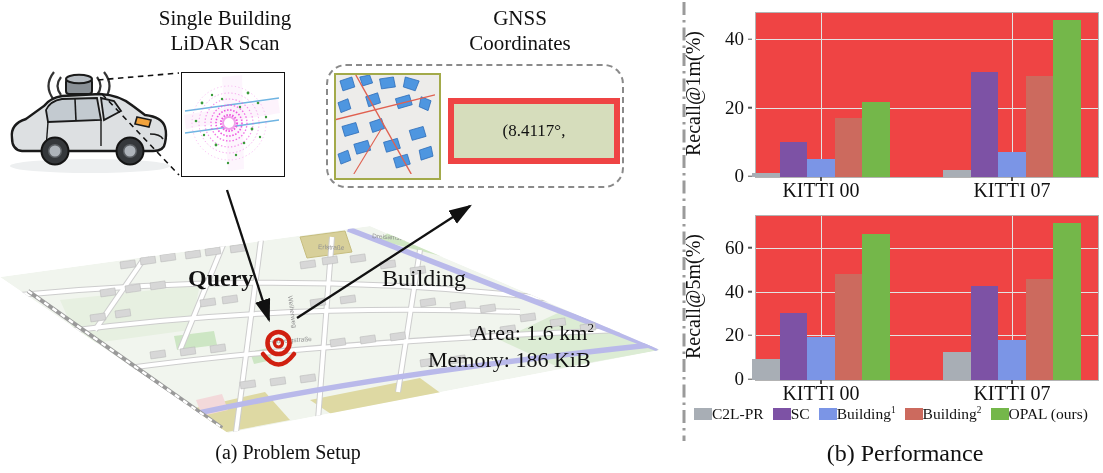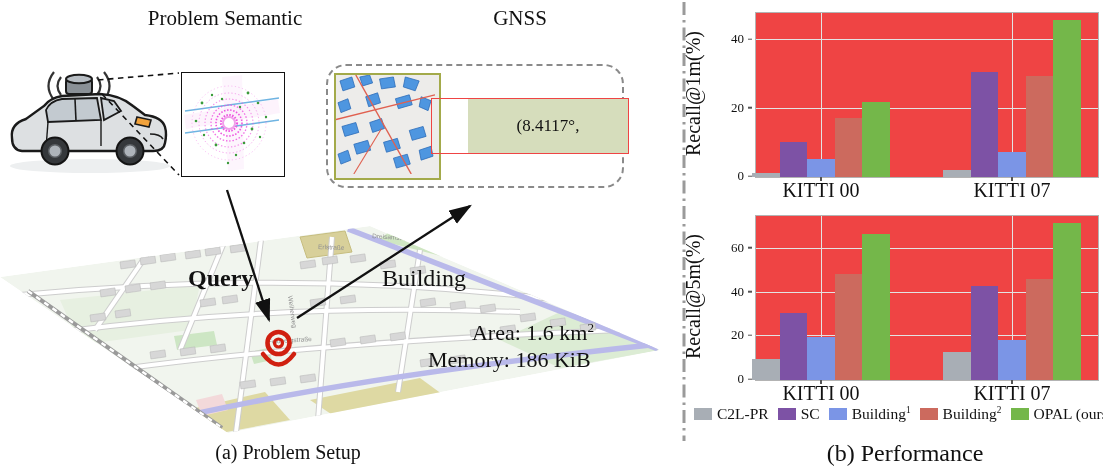--- a/index.html
+++ b/index.html
@@ -9,21 +9,21 @@
   }
   .abs{position:absolute;}
   .ctr{text-align:center;}
   
   #lidar-title{left:130px;top:6px;width:190px;font-size:21px;line-height:1.18;}
   #gnss-title{left:430px;top:6px;width:180px;font-size:21px;line-height:1.18;}
   #car-wrap{left:2px;top:58px;width:175px;height:122px;}
   #scan-box{left:181px;top:72px;width:102px;height:103px;border:1.6px solid #111;background:#fff;}
   #gnss-box{left:326px;top:64px;width:294px;height:120px;border:2.5px dashed #8a8a8a;border-radius:20px;}
   #minimap{left:334px;top:73px;width:103px;height:103px;border:2px solid #a3aa4a;background:#edecea;}
-  #coord-cells{left:431px;top:98px;width:160px;height:54px;display:flex;border:1px solid #ef4444;padding-left:36px;}
+  #coord-cells{left:448px;top:98px;width:160px;height:54px;display:flex;border:6px solid #ef4444;}
   .coord-cell{flex:1;display:flex;align-items:center;justify-content:center;font-size:17px;}
   #coord-cell-lon{background:#d6ddbc;}
   #coord-cell-lat{background:#e8edda;}
   #query-label{left:188px;top:265px;font-size:24px;font-weight:bold;}
   #retrieve-label{left:382px;top:265px;font-size:24px;}
   #area-label{left:448px;top:320px;width:170px;font-size:22px;text-align:center;}
   #memory-label{left:428px;top:347px;width:190px;font-size:22px;text-align:left;}
   #caption-a{left:108px;top:441px;width:360px;font-size:20px;}
   #caption-b{left:795px;top:440px;width:220px;font-size:24px;}
   sup{font-size:60%;}
@@ -32,40 +32,42 @@
   #chart1{left:755px;top:12px;width:342px;height:164px;}
   #chart2{left:755px;top:215px;width:342px;height:164px;}
   .gridline{position:absolute;left:0;right:0;height:1px;background:#e3e3e3;}
   .vgridline{position:absolute;top:0;bottom:0;width:1px;background:#e3e3e3;}
   .bar{position:absolute;bottom:0;}
   .xtick-label{position:absolute;top:calc(100% + 2px);width:120px;margin-left:-60px;text-align:center;font-size:20px;}
   .xtick-mark{position:absolute;top:100%;width:1.4px;height:4px;background:#555;margin-left:-0.7px;}
   .ytick-wrap{position:absolute;width:42px;}
   #yticks1{left:706px;top:12px;height:164px;}
   #yticks2{left:706px;top:215px;height:164px;}
-  .ytick{position:absolute;right:4px;transform:translateY(50%);font-size:13px;margin-top:12px;}
+  .ytick{position:absolute;right:4px;transform:translateY(50%);font-size:19px;margin-top:12px;}
   .ytick-mark{position:absolute;right:-4px;width:4px;height:1.4px;background:#555;transform:translateY(0.7px);}
   .ylabel-wrap{position:absolute;width:24px;display:flex;align-items:center;justify-content:center;}
   #ylabel1{left:681px;top:12px;height:164px;}
   #ylabel2{left:681px;top:215px;height:164px;}
   .ylabel-text{writing-mode:vertical-rl;transform:rotate(180deg);font-size:20px;white-space:nowrap;}
   
   #legend{left:694px;top:401px;width:408px;height:26px;display:flex;align-items:center;gap:9px;}
-  .legend-item{display:flex;align-items:center;gap:5px;white-space:nowrap;}
+  .legend-item{display:flex;align-items:center;white-space:nowrap;}
   .legend-swatch{width:18px;height:12px;display:inline-block;}
   .legend-label{font-size:15.5px;}
 </style>
 </head>
 <body>
 
 <div class="abs ctr" id="lidar-title">
-  <div>Problem Semantic</div>
+  <div>Single Building</div>
+  <div>LiDAR Scan</div>
 </div>
 <div class="abs ctr" id="gnss-title">
   <div>GNSS</div>
+  <div>Coordinates</div>
 </div>
 
 <div class="abs" id="car-wrap">
   <svg width="175" height="122" viewBox="0 0 175 122">
     <ellipse cx="88" cy="108" rx="80" ry="7" fill="#edeff0"></ellipse>
 
     <path d="M52,42 Q41,28 52,14" fill="none" stroke="#333" stroke-width="2.2"></path>
     <path d="M59,37 Q52,28 59,19" fill="none" stroke="#333" stroke-width="2.2"></path>
     <path d="M102,42 Q113,28 102,14" fill="none" stroke="#333" stroke-width="2.2"></path>
     <path d="M95,37 Q102,28 95,19" fill="none" stroke="#333" stroke-width="2.2"></path>

